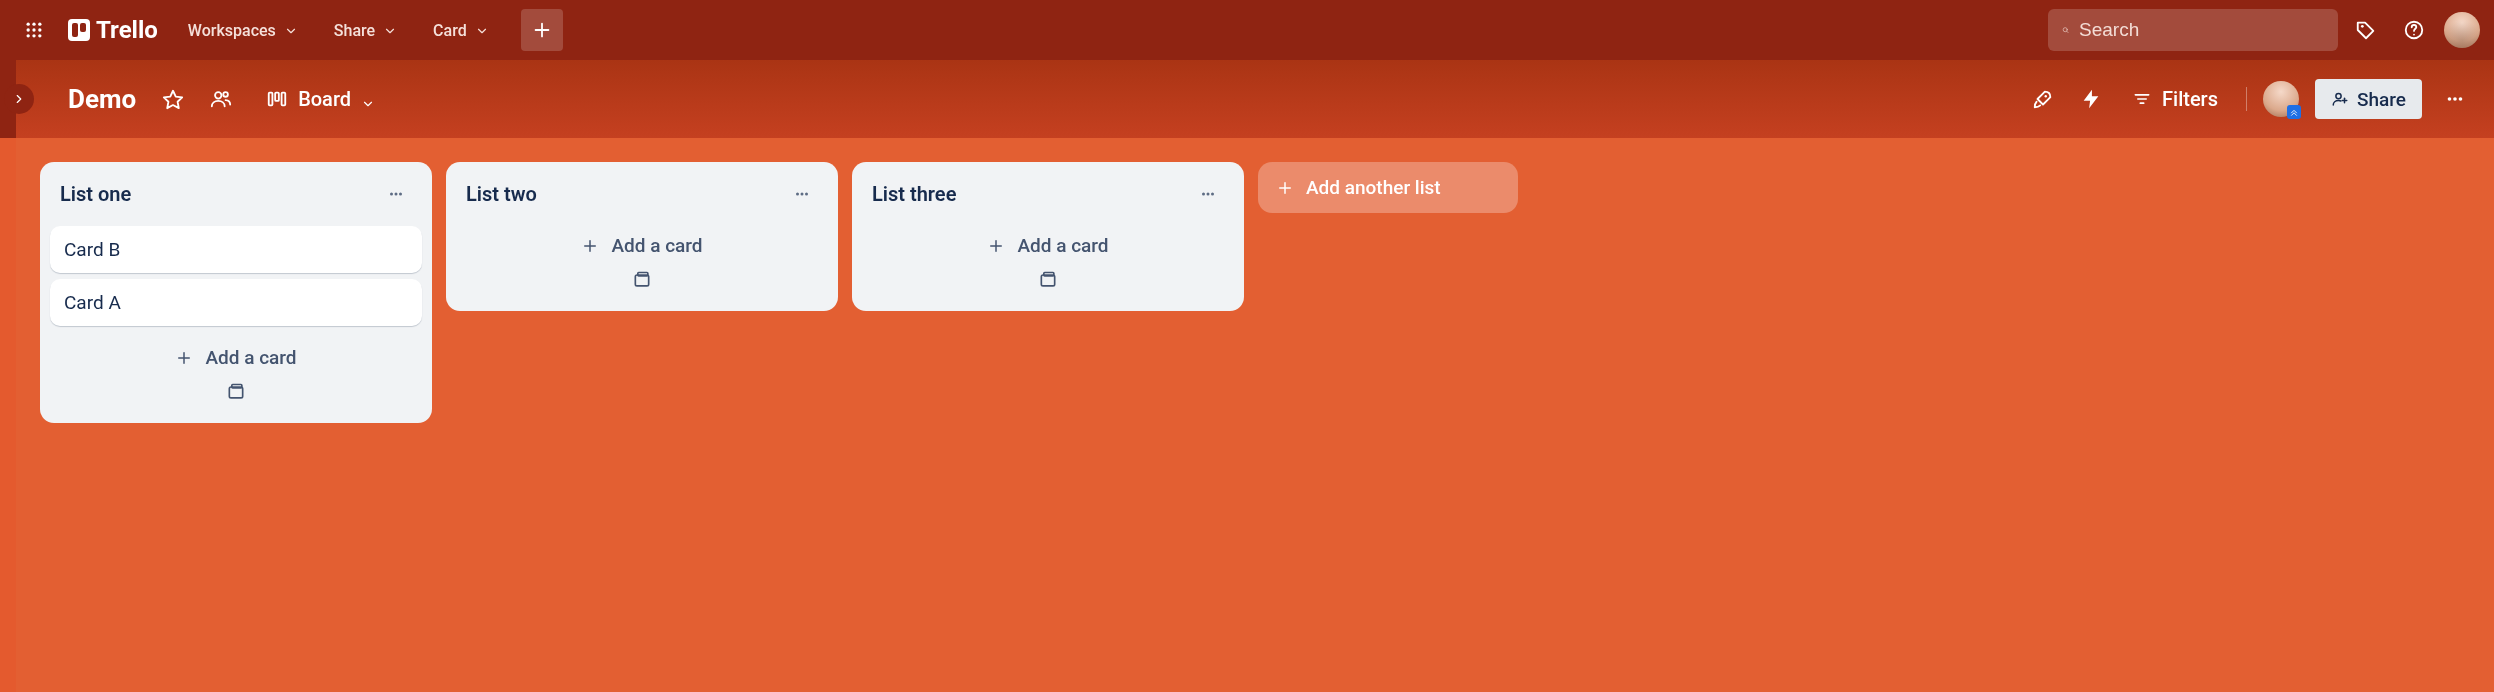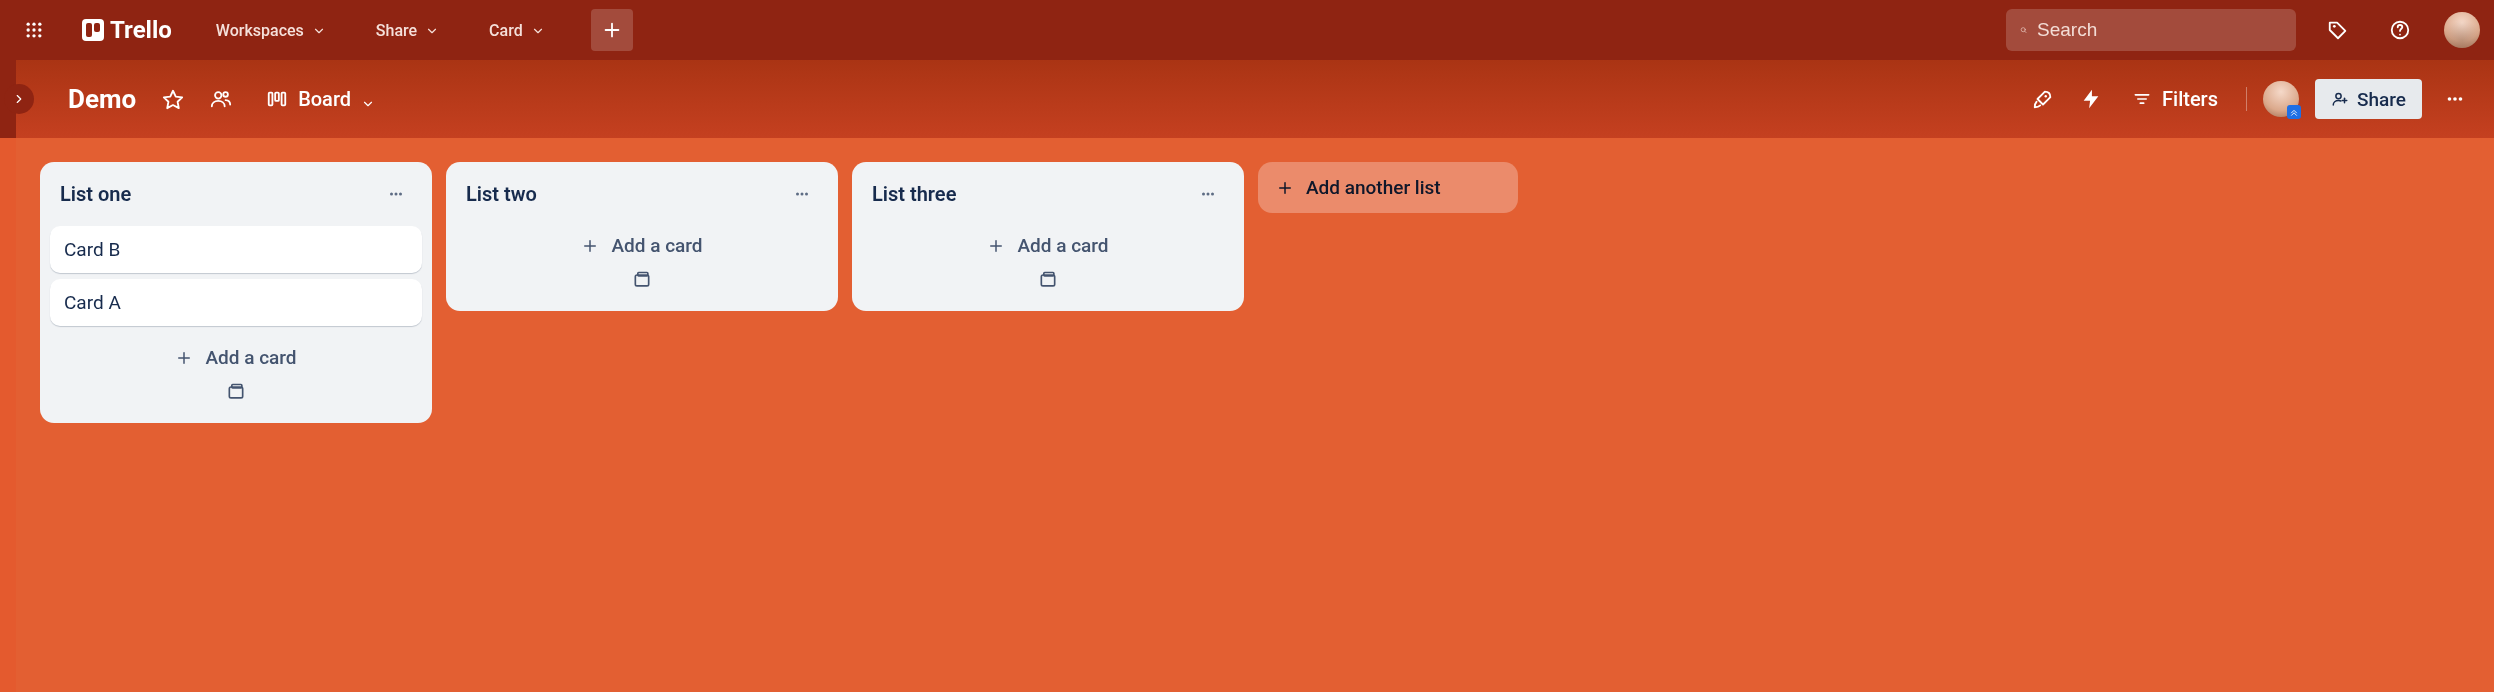--- a/index.html
+++ b/index.html
@@ -10,21 +10,21 @@
     overflow: hidden;
   }
 
   
   .topnav {
     height: 60px;
     background: #8f2412;
     display: flex;
     align-items: center;
     padding: 0 14px;
-    gap: 18px;
+    gap: 4px;
     color: #fff;
   }
   .topnav .apps {
     width: 40px; height: 40px;
     display:flex; align-items:center; justify-content:center;
     border-radius:4px; cursor:pointer;
   }
   .logo {
     display:flex; align-items:center; gap:6px;
     padding: 0 10px; height:40px; cursor:pointer;
@@ -241,21 +241,21 @@
     cursor:pointer; color:#44546f;
   }
   .template-btn svg { width:20px; height:20px; }
 
   .add-list {
     width:260px; flex-shrink:0;
     background: rgba(255,255,255,0.28);
     border-radius:14px;
     padding:14px 18px;
     display:flex; align-items:center; gap:12px;
-    color:#0f172a; font-size:19px; font-weight:500;
+    color:#ffffff; font-size:19px; font-weight:500;
     cursor:pointer;
   }
   .add-list svg { width:18px; height:18px; }
 
   
   .stroke { fill:none; stroke:currentColor; stroke-width:2; stroke-linecap:round; stroke-linejoin:round; }
 </style>
 </head>
 <body>
 

